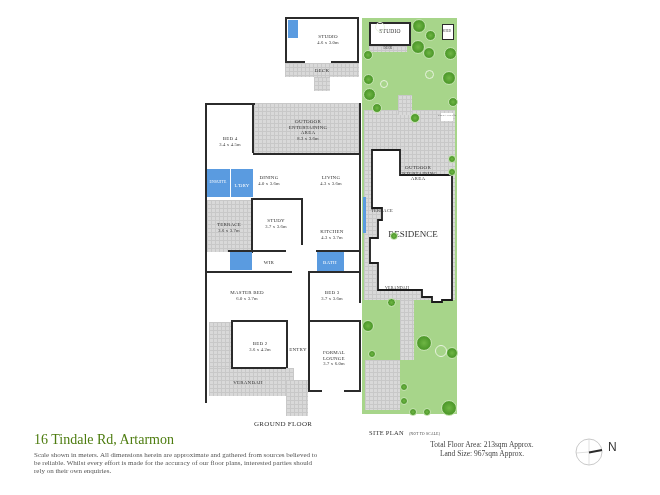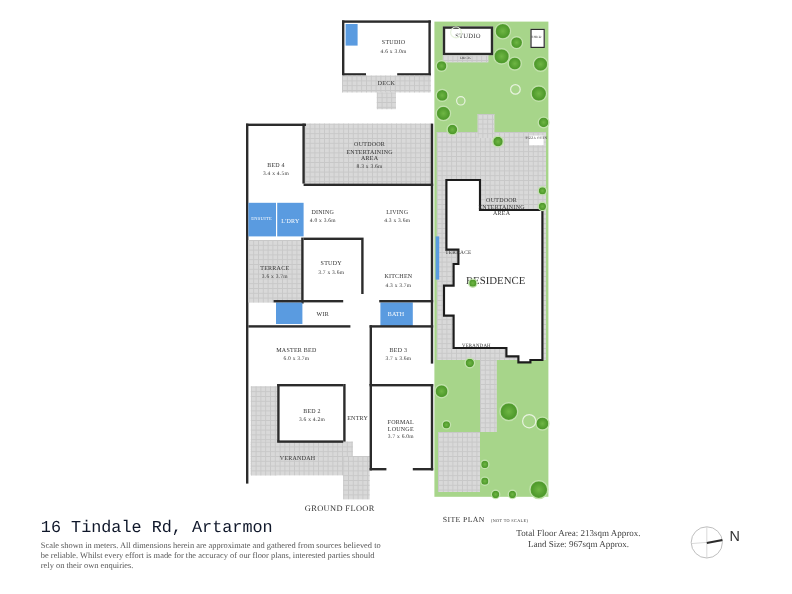--- a/index.html
+++ b/index.html
@@ -7,21 +7,21 @@
   .abs{position:absolute;}
   .lbl{position:absolute;text-align:center;font-family:"Liberation Serif",serif;font-size:5px;line-height:5.5px;color:#333;text-transform:uppercase;letter-spacing:0.2px;white-space:nowrap;transform:translateX(-50%);}
   .lbl .d{display:block;text-transform:none;font-size:4.6px;}
   .wall{position:absolute;background:#2b2b2b;}
   .tile{position:absolute;background-color:#d9d9d9;background-image:linear-gradient(#c8c8c8 1px,transparent 1px),linear-gradient(90deg,#c8c8c8 1px,transparent 1px);background-size:4px 4px;}
   .wet{position:absolute;background:#5a9be0;}
   .room{position:absolute;background:#fff;}
   .grass{position:absolute;background:#a7d58a;}
   .tree{position:absolute;border-radius:50%;background:radial-gradient(circle,#6fb644 0%,#4f9a2c 60%,#8dc96a 100%);border:1px solid #c3e2ae;}
   .shrub{position:absolute;border-radius:50%;border:1px solid #e8f3df;background:transparent;}
-  .title{position:absolute;left:34px;top:432px;font-family:Liberation Mono, monospace;font-size:14px;color:#0f172a;}
+  .title{position:absolute;left:34px;top:432px;font-family:Liberation Serif, serif;font-size:14px;color:#4d7c0f;}
   .desc{position:absolute;left:34px;top:451px;width:290px;font-family:"Liberation Serif",serif;font-size:7px;line-height:8px;color:#555;}
   .area{position:absolute;left:412px;top:440px;width:140px;text-align:center;font-family:"Liberation Serif",serif;font-size:7.5px;line-height:9px;color:#444;}
   .caption{position:absolute;font-family:"Liberation Serif",serif;font-size:7px;color:#333;letter-spacing:0.3px;}
 </style>
 </head>
 <body>
 
 <div class="abs" style="left:0;top:0;width:340px;height:430px;margin-left:36px;">
 
   <div class="room" style="left:250px;top:18px;width:72px;height:44px;"></div>

